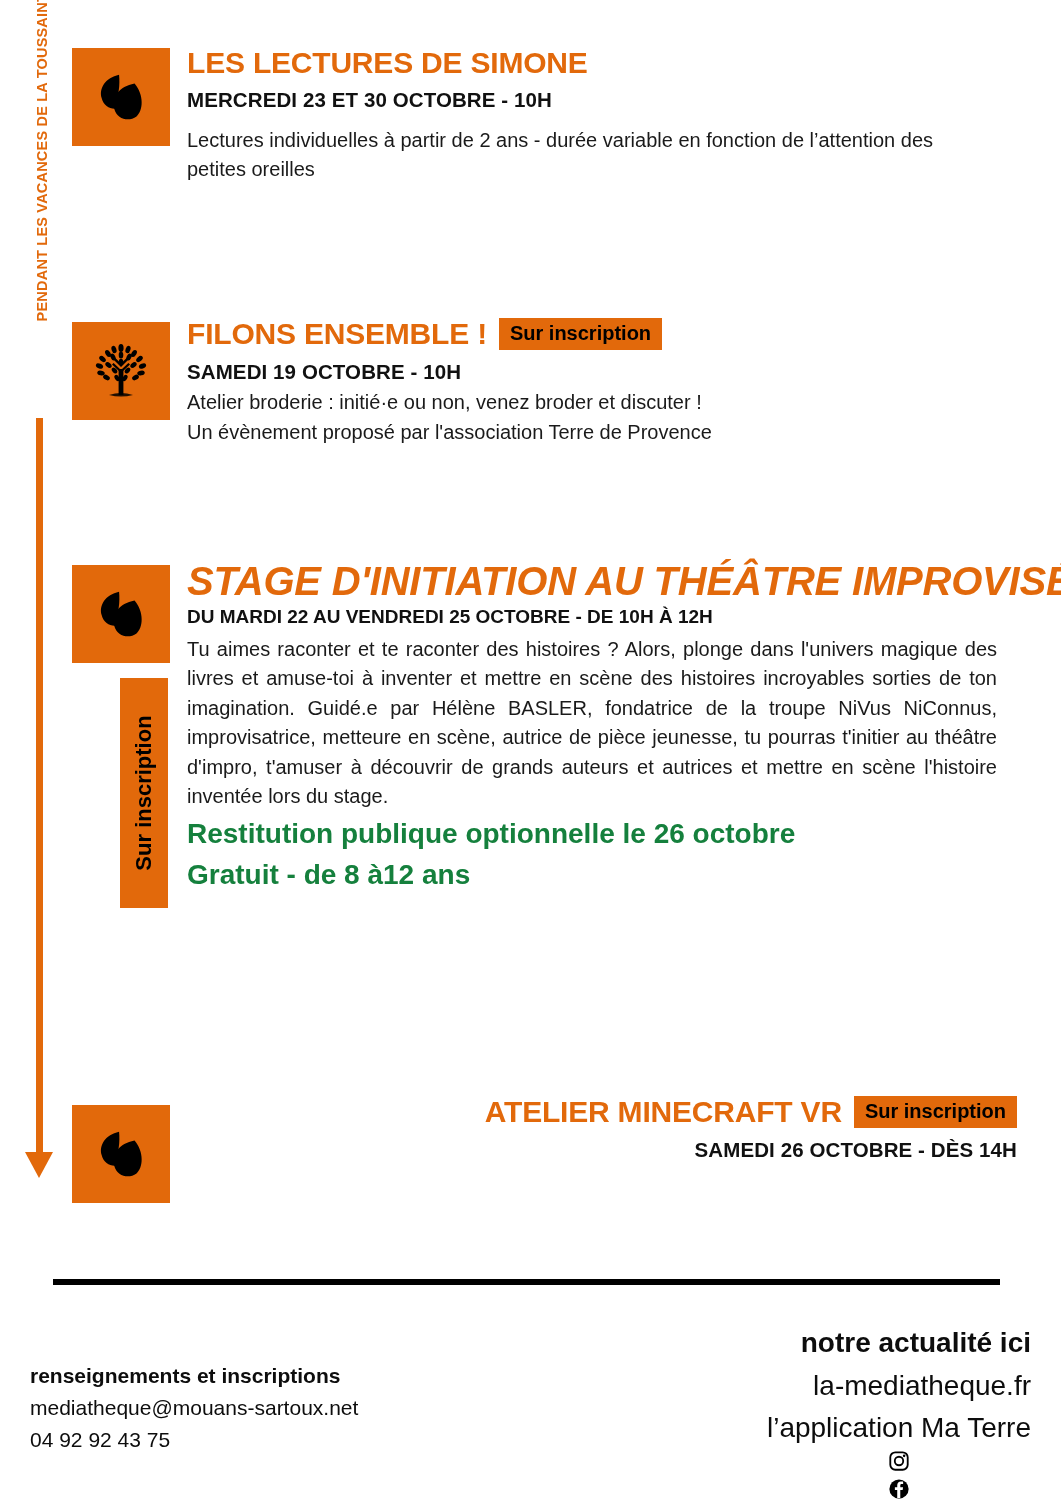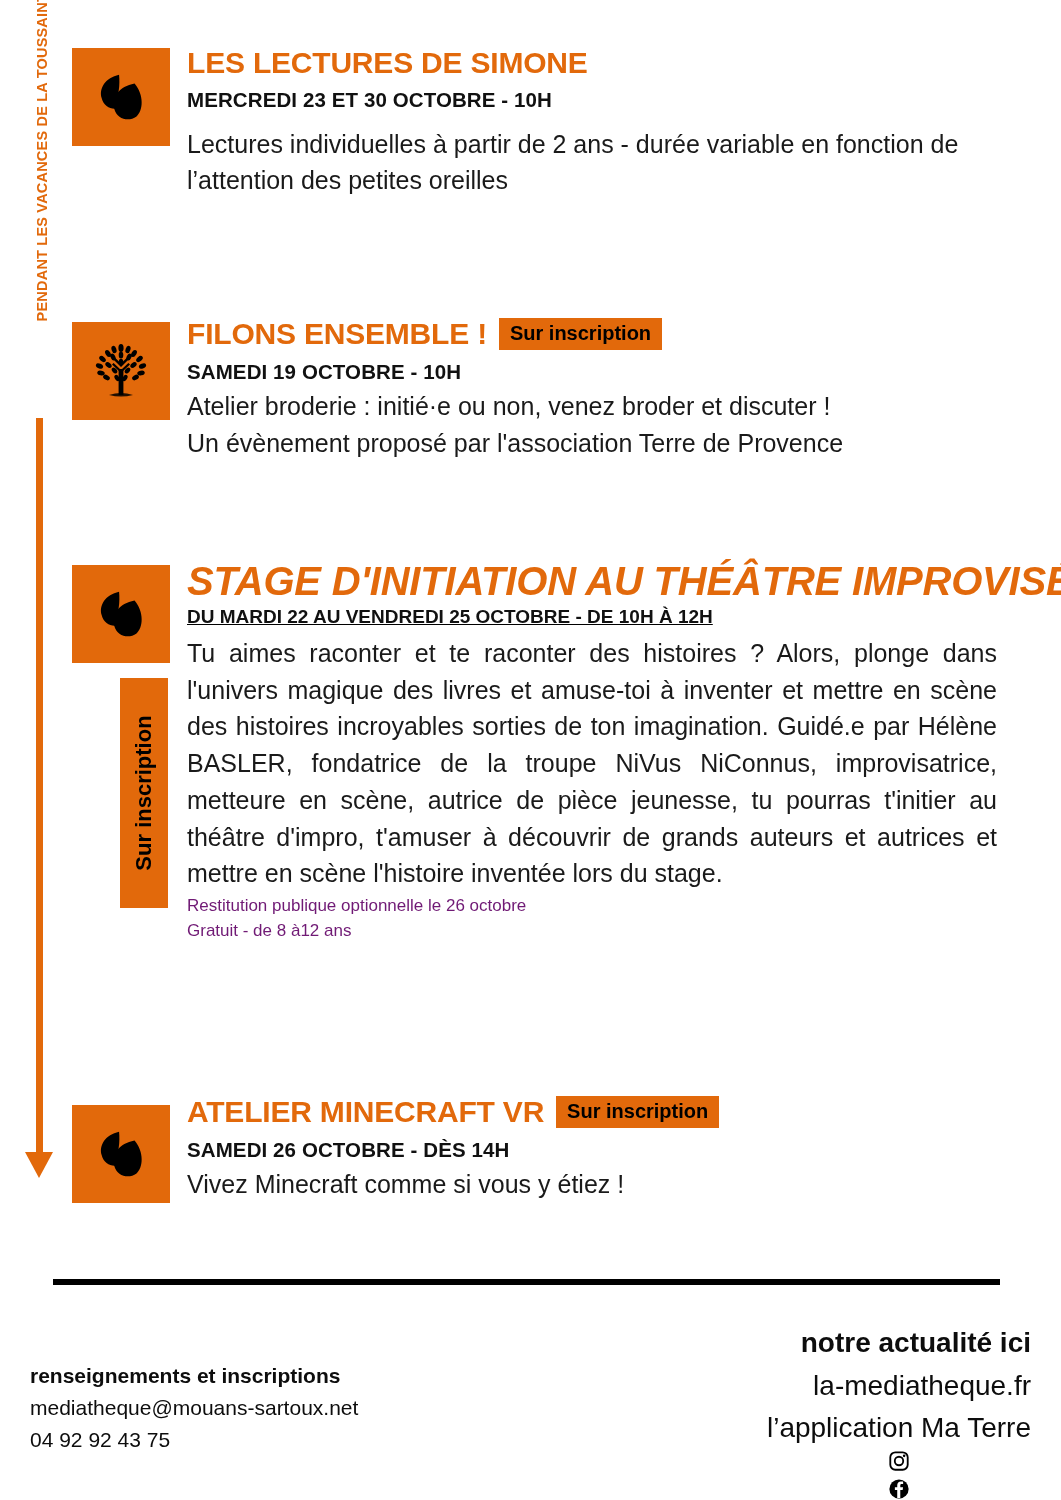--- a/index.html
+++ b/index.html
@@ -107,34 +107,34 @@
     font-size: 20.5px;
     color: #111111;
     line-height: 1.42;
     margin: 0;
     letter-spacing: 0.1px;
     white-space: nowrap;
   }
   .ev-when.tight { font-size: 19px; letter-spacing: 0px; }
 
   .ev-desc {
-    font-size: 25px;
+    font-size: 20px;
     color: #1a1a1a;
     line-height: 1.47;
     margin: 0;
     font-weight: 400;
   }
   .ev-desc.justified {
     text-align: justify;
     text-align-last: left;
   }
   .ev-note {
-    font-size: 17px;
-    font-weight: normal;
-    color: #701a75;
+    font-size: 28px;
+    font-weight: bold;
+    color: #15803d;
     line-height: 1.47;
     margin: 0;
   }
 
   .vbadge {
     position: absolute;
     background: #E2690B;
     width: 48px;
     height: 230px;
   }
@@ -265,44 +265,43 @@
       <path d="M46 18 C30 21 22 32 25 44 C28 55 40 58 48 52 C55 46 56 30 46 18 Z M44 27 C38 33 35 41 35 49 C37 40 41 32 44 27 Z" fill="#000"></path>
     </svg>
   </div>
   <div class="vbadge" style="left:120px; top:678px;">
     <span>Sur inscription</span>
   </div>
   <div class="ev-body" style="left:187px; top:560px; width:810px;">
     <div>
       <span class="ev-title big">STAGE D'INITIATION AU THÉÂTRE IMPROVISÉ</span>
     </div>
-    <div style="margin-top:2px;text-decoration:underline;">
+    <div style="margin-top:2px;">
       <p class="ev-when tight">DU MARDI 22 AU VENDREDI 25 OCTOBRE - DE 10H À 12H</p>
     </div>
     <p class="ev-desc justified" style="margin-top:4px; width:810px;">Tu aimes raconter et te raconter des histoires ? Alors, plonge dans l'univers magique des livres et amuse-toi à inventer et mettre en scène des histoires incroyables sorties de ton imagination. Guidé.e par Hélène BASLER, fondatrice de la troupe NiVus NiConnus, improvisatrice, metteure en scène, autrice de pièce jeunesse, tu pourras t'initier au théâtre d'impro, t'amuser à découvrir de grands auteurs et autrices et mettre en scène l'histoire inventée lors du stage.</p>
     <p class="ev-note" style="margin-top:2px;">Restitution publique optionnelle le 26 octobre</p>
     <p class="ev-note">Gratuit - de 8 à12 ans</p>
   </div>
 </div>
 
 <div class="event">
   <div class="icon-tile" style="left:72px; top:1105px;">
     <svg width="62" height="62" viewBox="0 0 64 64" aria-hidden="true">
       <path d="M30 9 C16 12 9 23 12 33 C14 41 21 45 27 44 C24 38 24 30 27 23 C24 29 23 35 24 40 C30 33 31 19 30 9 Z" fill="#000"></path>
       <path d="M46 18 C30 21 22 32 25 44 C28 55 40 58 48 52 C55 46 56 30 46 18 Z M44 27 C38 33 35 41 35 49 C37 40 41 32 44 27 Z" fill="#000"></path>
     </svg>
   </div>
-  <div class="ev-body" style="left:187px; top:1096px; width:830px;">
+  <div class="ev-body" style="left:187px; top:1096px; width:830px;text-align:right;">
     <div>
       <span class="ev-title">ATELIER MINECRAFT VR</span><span class="badge">Sur inscription</span>
     </div>
     <div style="margin-top:7px;">
       <p class="ev-when">SAMEDI 26 OCTOBRE - DÈS 14H</p>
     </div>
-    <p class="ev-desc" style="margin-top:2px;">Vivez Minecraft comme si vous y étiez !</p>
   </div>
 </div>
 
 <div class="divider"></div>
 
 <div class="foot-left">
   <div class="foot-bold">renseignements et inscriptions</div>
   <div>mediatheque@mouans-sartoux.net</div>
   <div>04 92 92 43 75</div>
 </div>

